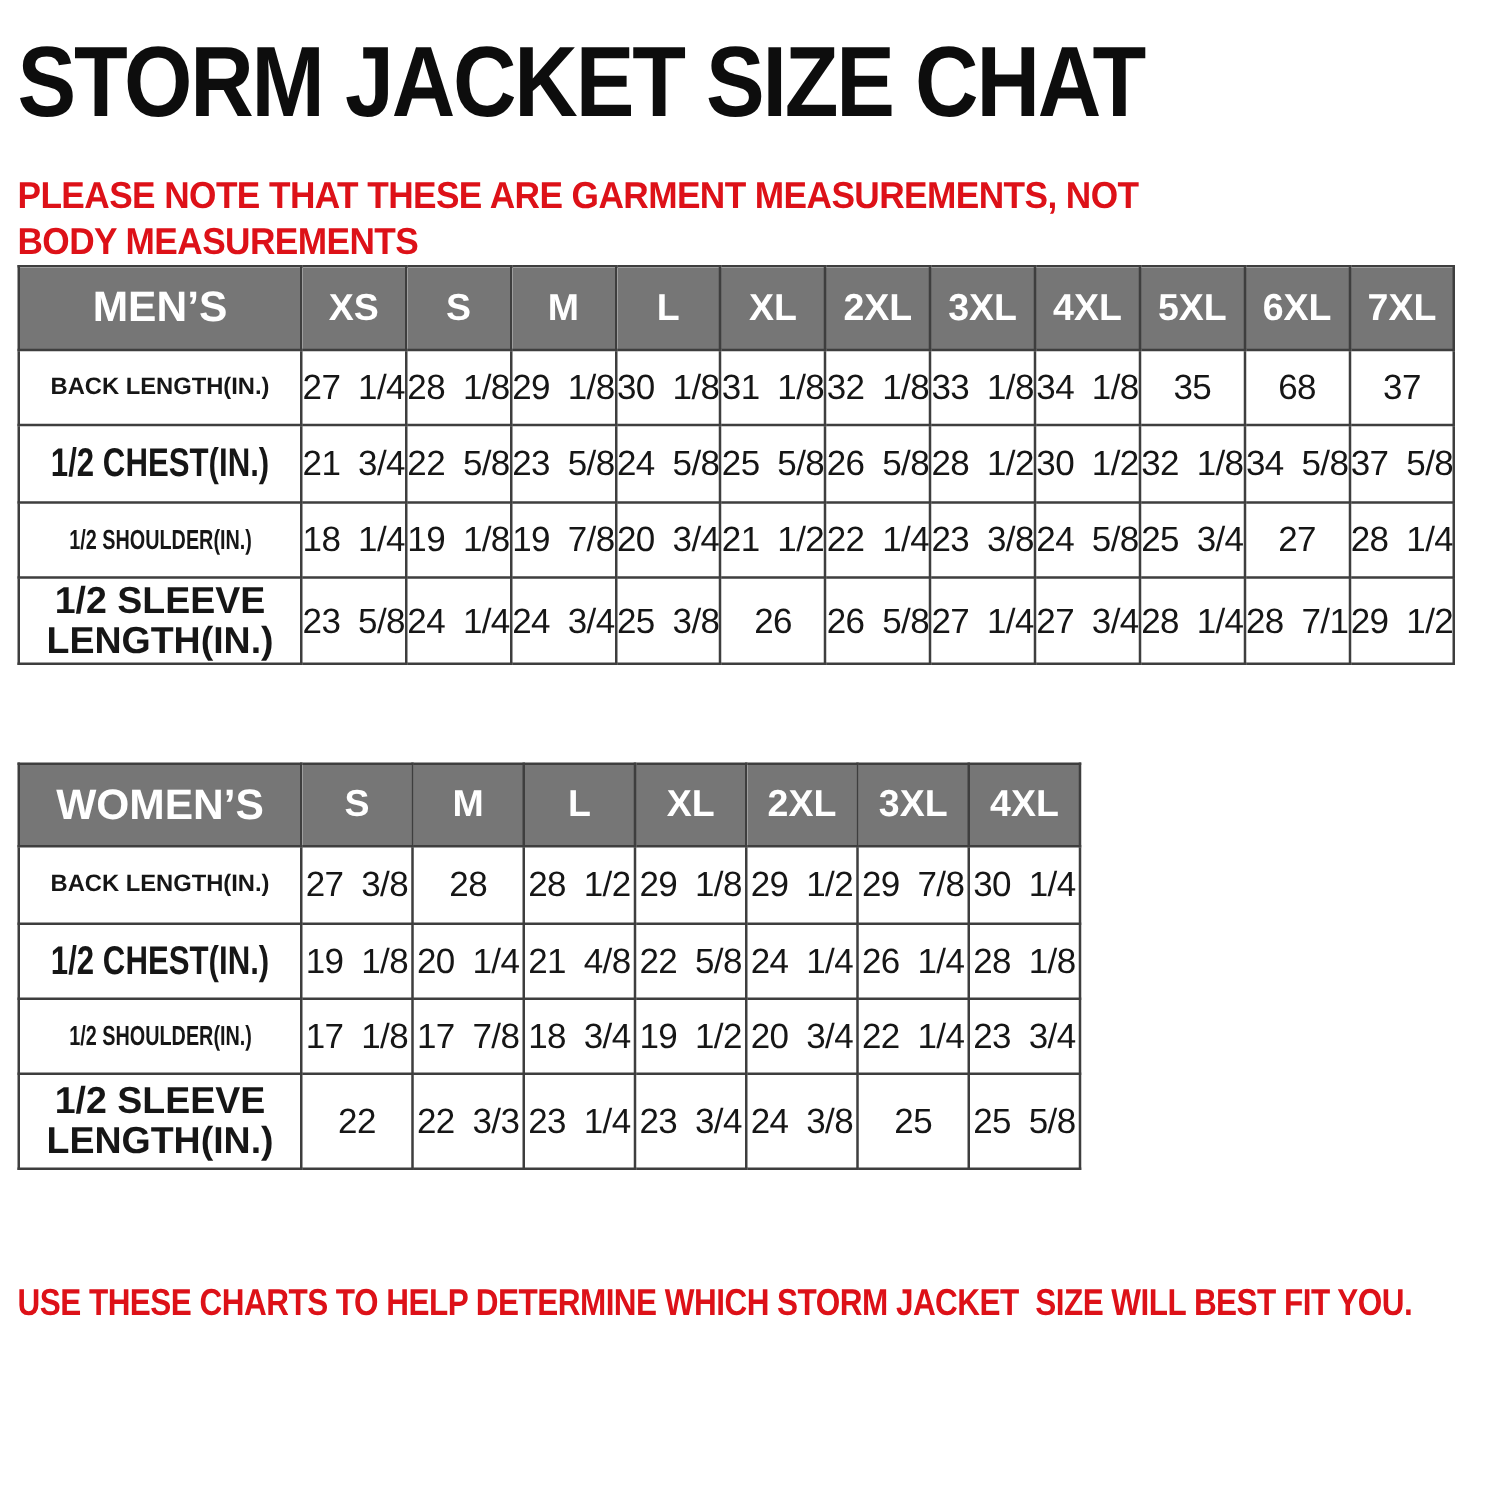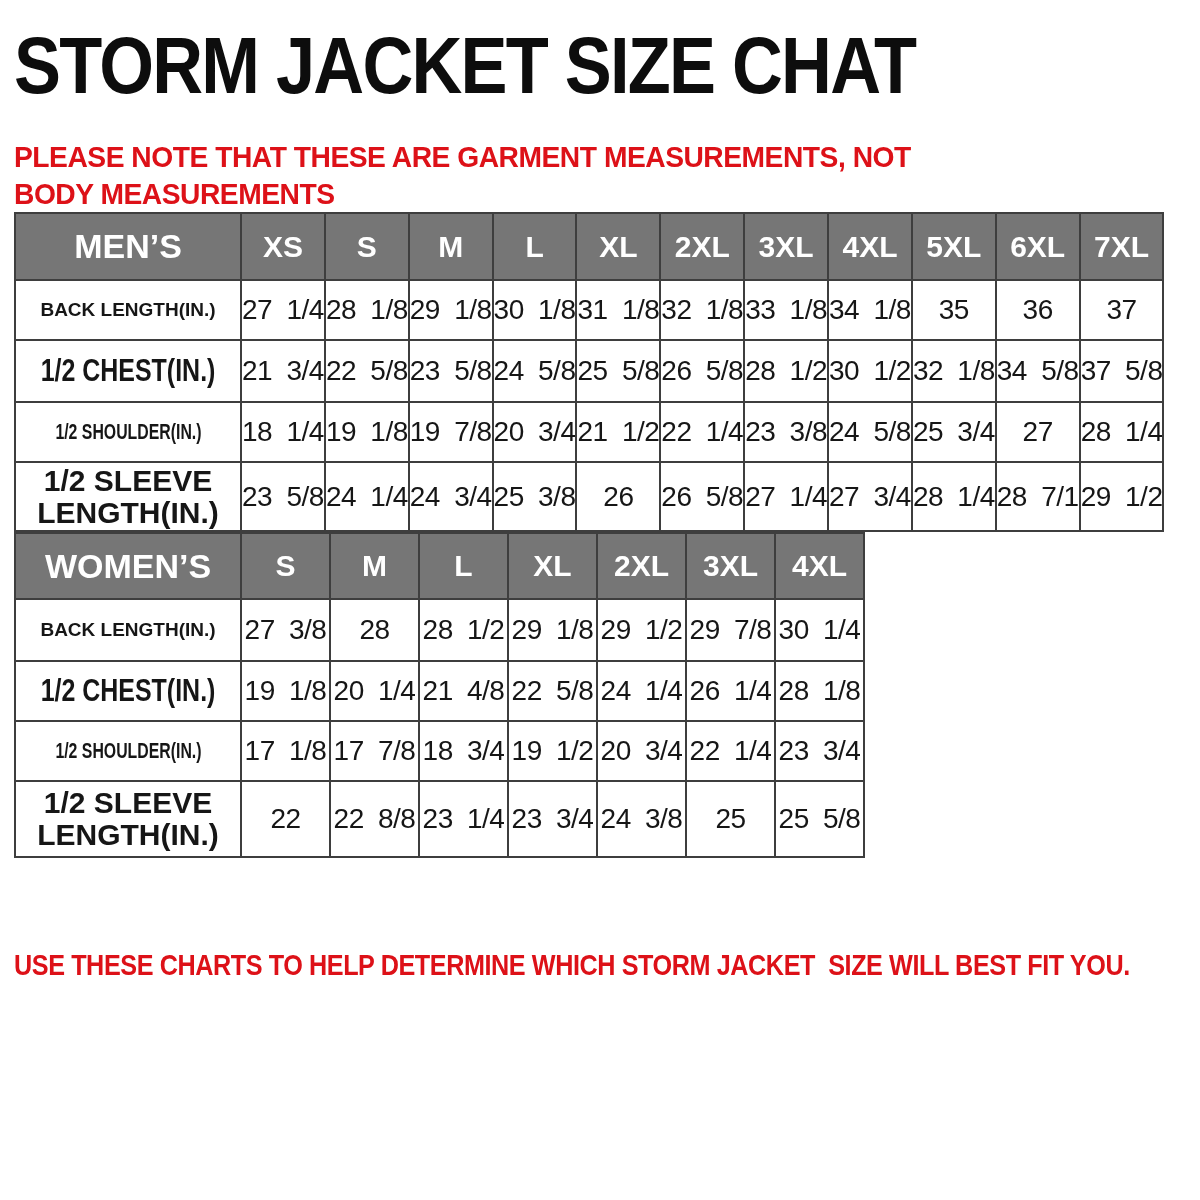--- a/index.html
+++ b/index.html
@@ -36,21 +36,21 @@
     transform-origin: left top;
   }
 
   
   table.size-table {
     border-collapse: collapse;
     table-layout: fixed;
     margin-left: 0;
   }
   #mens-table  { }
-  #womens-table { }
+  #womens-table { margin-top: 78px; }
 
   .size-table th, .size-table td {
     border: 2px solid #3e3e3e;
     text-align: center;
     vertical-align: middle;
     padding: 0;
     overflow: hidden;
   }
   .size-table col.name-col  { width: 190px; }
   .size-table col.size-col  { width: 89px;  }
@@ -156,21 +156,21 @@
           <th><span class="cv">BACK LENGTH(IN.)</span></th>
           <td>27 1/4</td>
           <td>28 1/8</td>
           <td>29 1/8</td>
           <td>30 1/8</td>
           <td>31 1/8</td>
           <td>32 1/8</td>
           <td>33 1/8</td>
           <td>34 1/8</td>
           <td>35</td>
-          <td>36</td>
+          <td>68</td>
           <td>37</td>
         </tr>
         <tr>
           <th><span class="cv">1/2 CHEST(IN.)</span></th>
           <td>21 3/4</td>
           <td>22 5/8</td>
           <td>23 5/8</td>
           <td>24 5/8</td>
           <td>25 5/8</td>
           <td>26 5/8</td>
@@ -261,21 +261,21 @@
           <td>17 7/8</td>
           <td>18 3/4</td>
           <td>19 1/2</td>
           <td>20 3/4</td>
           <td>22 1/4</td>
           <td>23 3/4</td>
         </tr>
         <tr>
           <th><span class="cv">1/2 SLEEVE LENGTH(IN.)</span></th>
           <td>22</td>
-          <td>22 8/8</td>
+          <td>22 3/3</td>
           <td>23 1/4</td>
           <td>23 3/4</td>
           <td>24 3/8</td>
           <td>25</td>
           <td>25 5/8</td>
         </tr>
       </tbody>
     </table>
 
   <div class="note-bottom">USE THESE CHARTS TO HELP DETERMINE WHICH STORM JACKET  SIZE WILL BEST FIT YOU.</div>

